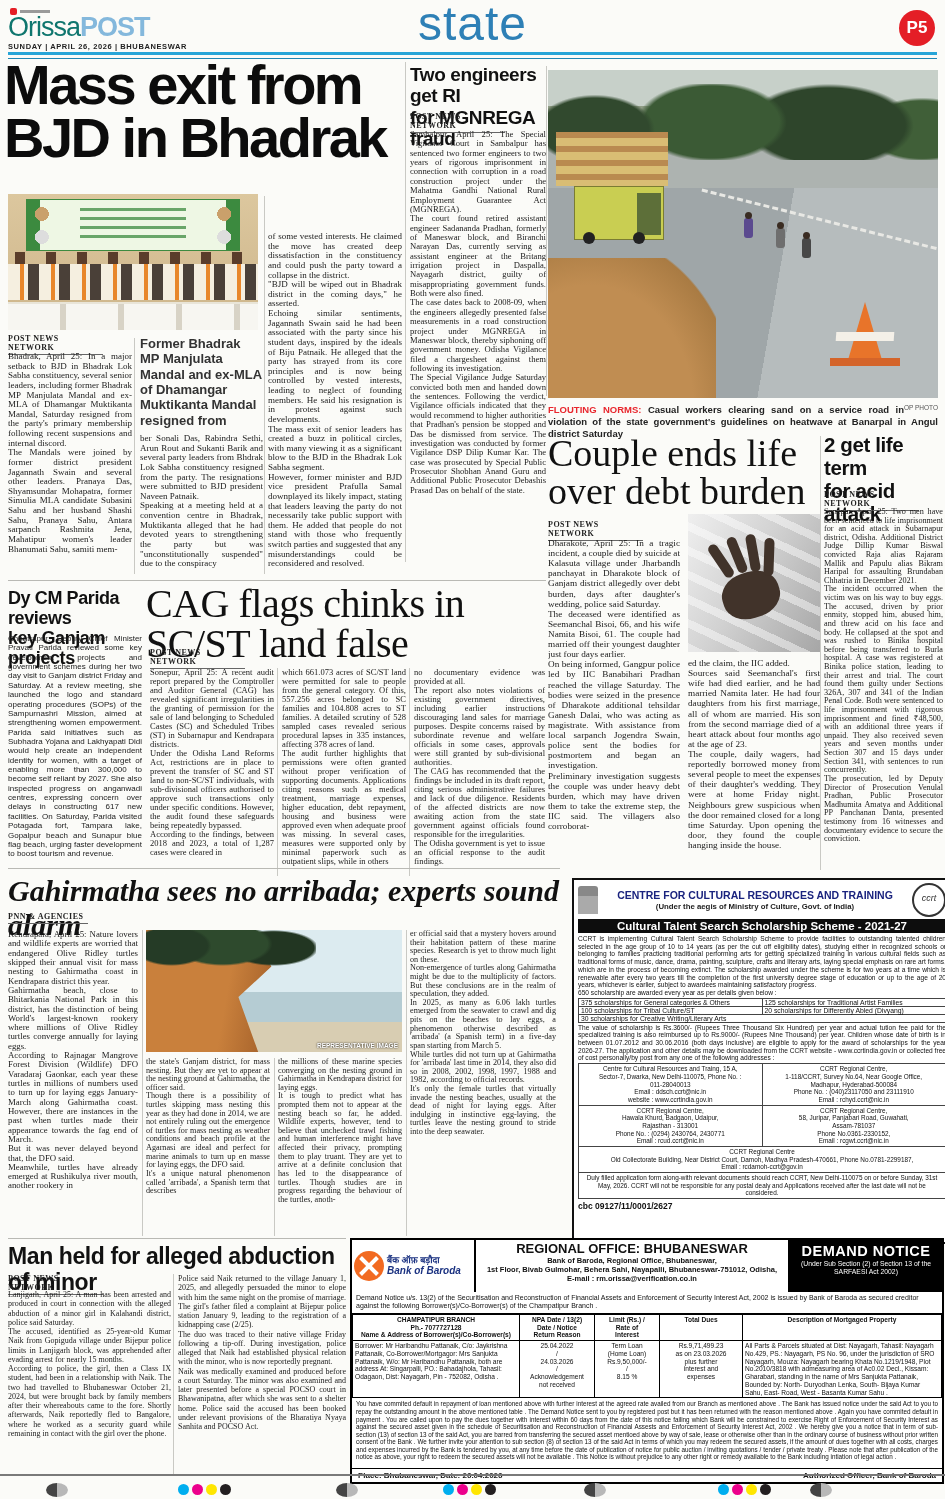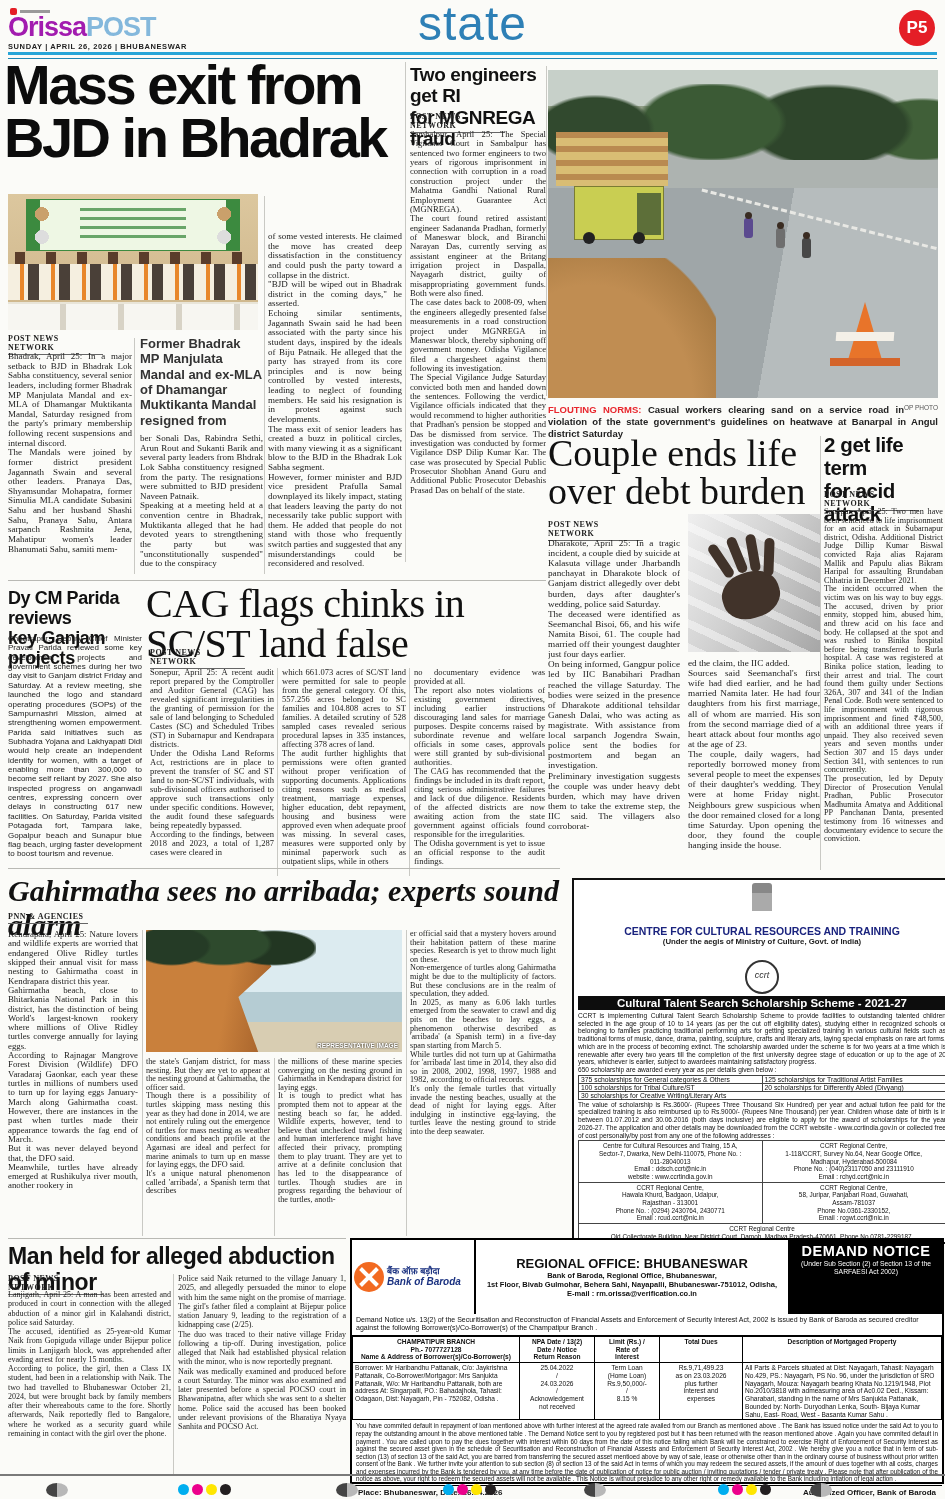--- a/index.html
+++ b/index.html
@@ -3,21 +3,21 @@
 <meta charset="utf-8">
 <style>
   html,body{margin:0;padding:0;background:#e9e9e6;}
   .page{position:relative;width:945px;height:1499px;background:#fbfbf8;margin:0 auto;overflow:hidden;
         font-family:"Liberation Serif",serif;color:#161616;}
   .abs{position:absolute;}
   .pre{white-space:pre-line;}
   .sans{font-family:"Liberation Sans",sans-serif;}
 
   
-  .logo1{color:#a21caf;font-weight:bold;font-size:27px;letter-spacing:-1px;}
+  .logo1{color:#0f766e;font-weight:normal;font-size:27px;letter-spacing:-1px;}
   .logo2{color:#84b8dc;font-weight:bold;font-size:27px;letter-spacing:-1px;}
   .dateline{font-size:7.5px;font-weight:bold;letter-spacing:.6px;color:#222;}
   .state-title{font-size:48px;font-weight:100;color:#2e80b6;letter-spacing:1px;}
   .pbadge{width:36px;height:36px;border-radius:50%;background:#e41e26;color:#fff;font-weight:bold;
           font-size:17px;text-align:center;line-height:36px;}
   .hdr-rule{border-top:3px solid #27a5d8;border-bottom:1px solid #1f86b4;height:3px;}
 
   
   .hl-mega{font-family:"Liberation Sans",sans-serif;font-weight:800;font-size:56px;line-height:.95;
            letter-spacing:-2.5px;color:#0c0c0c;}
@@ -90,21 +90,21 @@
       clip-path:polygon(0 0,78% 0,95% 30%,70% 55%,85% 100%,0 100%);}
   .beach-trees{position:absolute;left:0;top:-4px;width:170px;height:40px;background:
       radial-gradient(ellipse 40px 20px at 15% 50%,#253b26 90%,transparent),
       radial-gradient(ellipse 50px 22px at 45% 45%,#2e4a2d 90%,transparent),
       radial-gradient(ellipse 45px 18px at 75% 55%,#223622 90%,transparent);}
   .rep-label{position:absolute;right:4px;bottom:3px;font-family:"Liberation Sans",sans-serif;
       font-size:6.5px;font-weight:bold;color:#fff;text-shadow:0 0 2px #000;}
 
   
   .ccrt{border:2px solid #111;background:#fff;padding:3px 4px;font-family:"Liberation Sans",sans-serif;}
-  .ccrt-head{display:flex;align-items:center;gap:14px;flex-direction:column;}
+  .ccrt-head{display:flex;align-items:center;gap:4px;}
   .emblem{width:20px;height:28px;background:linear-gradient(#888 0 35%,#aaa 35% 100%);
       border-radius:3px 3px 0 0;flex:0 0 auto;}
   .ccrt-logo{width:30px;height:30px;border:2px solid #333;border-radius:50%;flex:0 0 auto;
       font-style:italic;font-size:9px;text-align:center;line-height:27px;color:#333;}
   .ccrt-title{font-size:10.5px;font-weight:bold;color:#1a237e;text-align:center;line-height:1.15;}
   .ccrt-sub{font-size:7.8px;font-weight:bold;color:#222;text-align:center;}
   .ccrt-bar{background:#0d0d0d;color:#fff;font-size:11.5px;font-weight:bold;text-align:center;
       padding:1px 0;margin:2px 0;}
   .ccrt-small{font-size:6.6px;line-height:1.17;text-align:justify;color:#111;}
   .ccrt-tbl{width:100%;border-collapse:collapse;margin:1px 0;}
@@ -113,21 +113,21 @@
   .cbc{font-size:8.5px;font-weight:bold;color:#111;margin-top:2px;}
 
   
   .bob{border:2px solid #000;background:#fff;font-family:"Liberation Sans",sans-serif;display:flex;flex-direction:column;}
   .bob-head{display:flex;gap:2px;background:#000;flex:0 0 52px;}
   .bob-logo-box{background:#fff;width:118px;display:flex;align-items:center;gap:3px;padding:2px;}
   .bob-roundel{width:30px;height:30px;border-radius:50%;background:#f26a21;position:relative;flex:0 0 auto;}
   .bob-roundel:before{content:"";position:absolute;left:13px;top:3px;width:4px;height:24px;background:#fff;transform:rotate(45deg);}
   .bob-roundel:after{content:"";position:absolute;left:13px;top:3px;width:4px;height:24px;background:#fff;transform:rotate(-45deg);}
   .bob-bank{color:#1b3281;font-weight:bold;font-size:9px;line-height:1.15;}
-  .bob-center{background:#fff;flex:1;text-align:center;padding:16px 2px;}
+  .bob-center{background:#fff;flex:1;text-align:center;padding:1px 2px;}
   .bob-center h2{margin:0;font-size:13px;color:#111;}
   .bob-addr{font-size:7.5px;font-weight:bold;line-height:1.2;color:#111;}
   .bob-notice{background:#000;color:#fff;width:152px;text-align:center;padding-top:3px;}
   .bob-notice h2{margin:0;font-size:14.5px;letter-spacing:.5px;}
   .bob-notice div{font-size:6.8px;line-height:1.25;padding:1px 6px;}
   .bob-intro{font-size:7px;padding:2px 4px;border-bottom:1px solid #000;color:#111;line-height:1.2;}
   .bob-tbl{width:100%;border-collapse:collapse;}
   .bob-tbl td{border:1px solid #000;font-size:6.6px;line-height:1.18;padding:1px 2px;vertical-align:top;color:#111;}
   .bob-tbl .c{text-align:center;}
   .bob-legal{font-size:6.3px;line-height:1.2;text-align:justify;padding:2px 4px;color:#111;}

